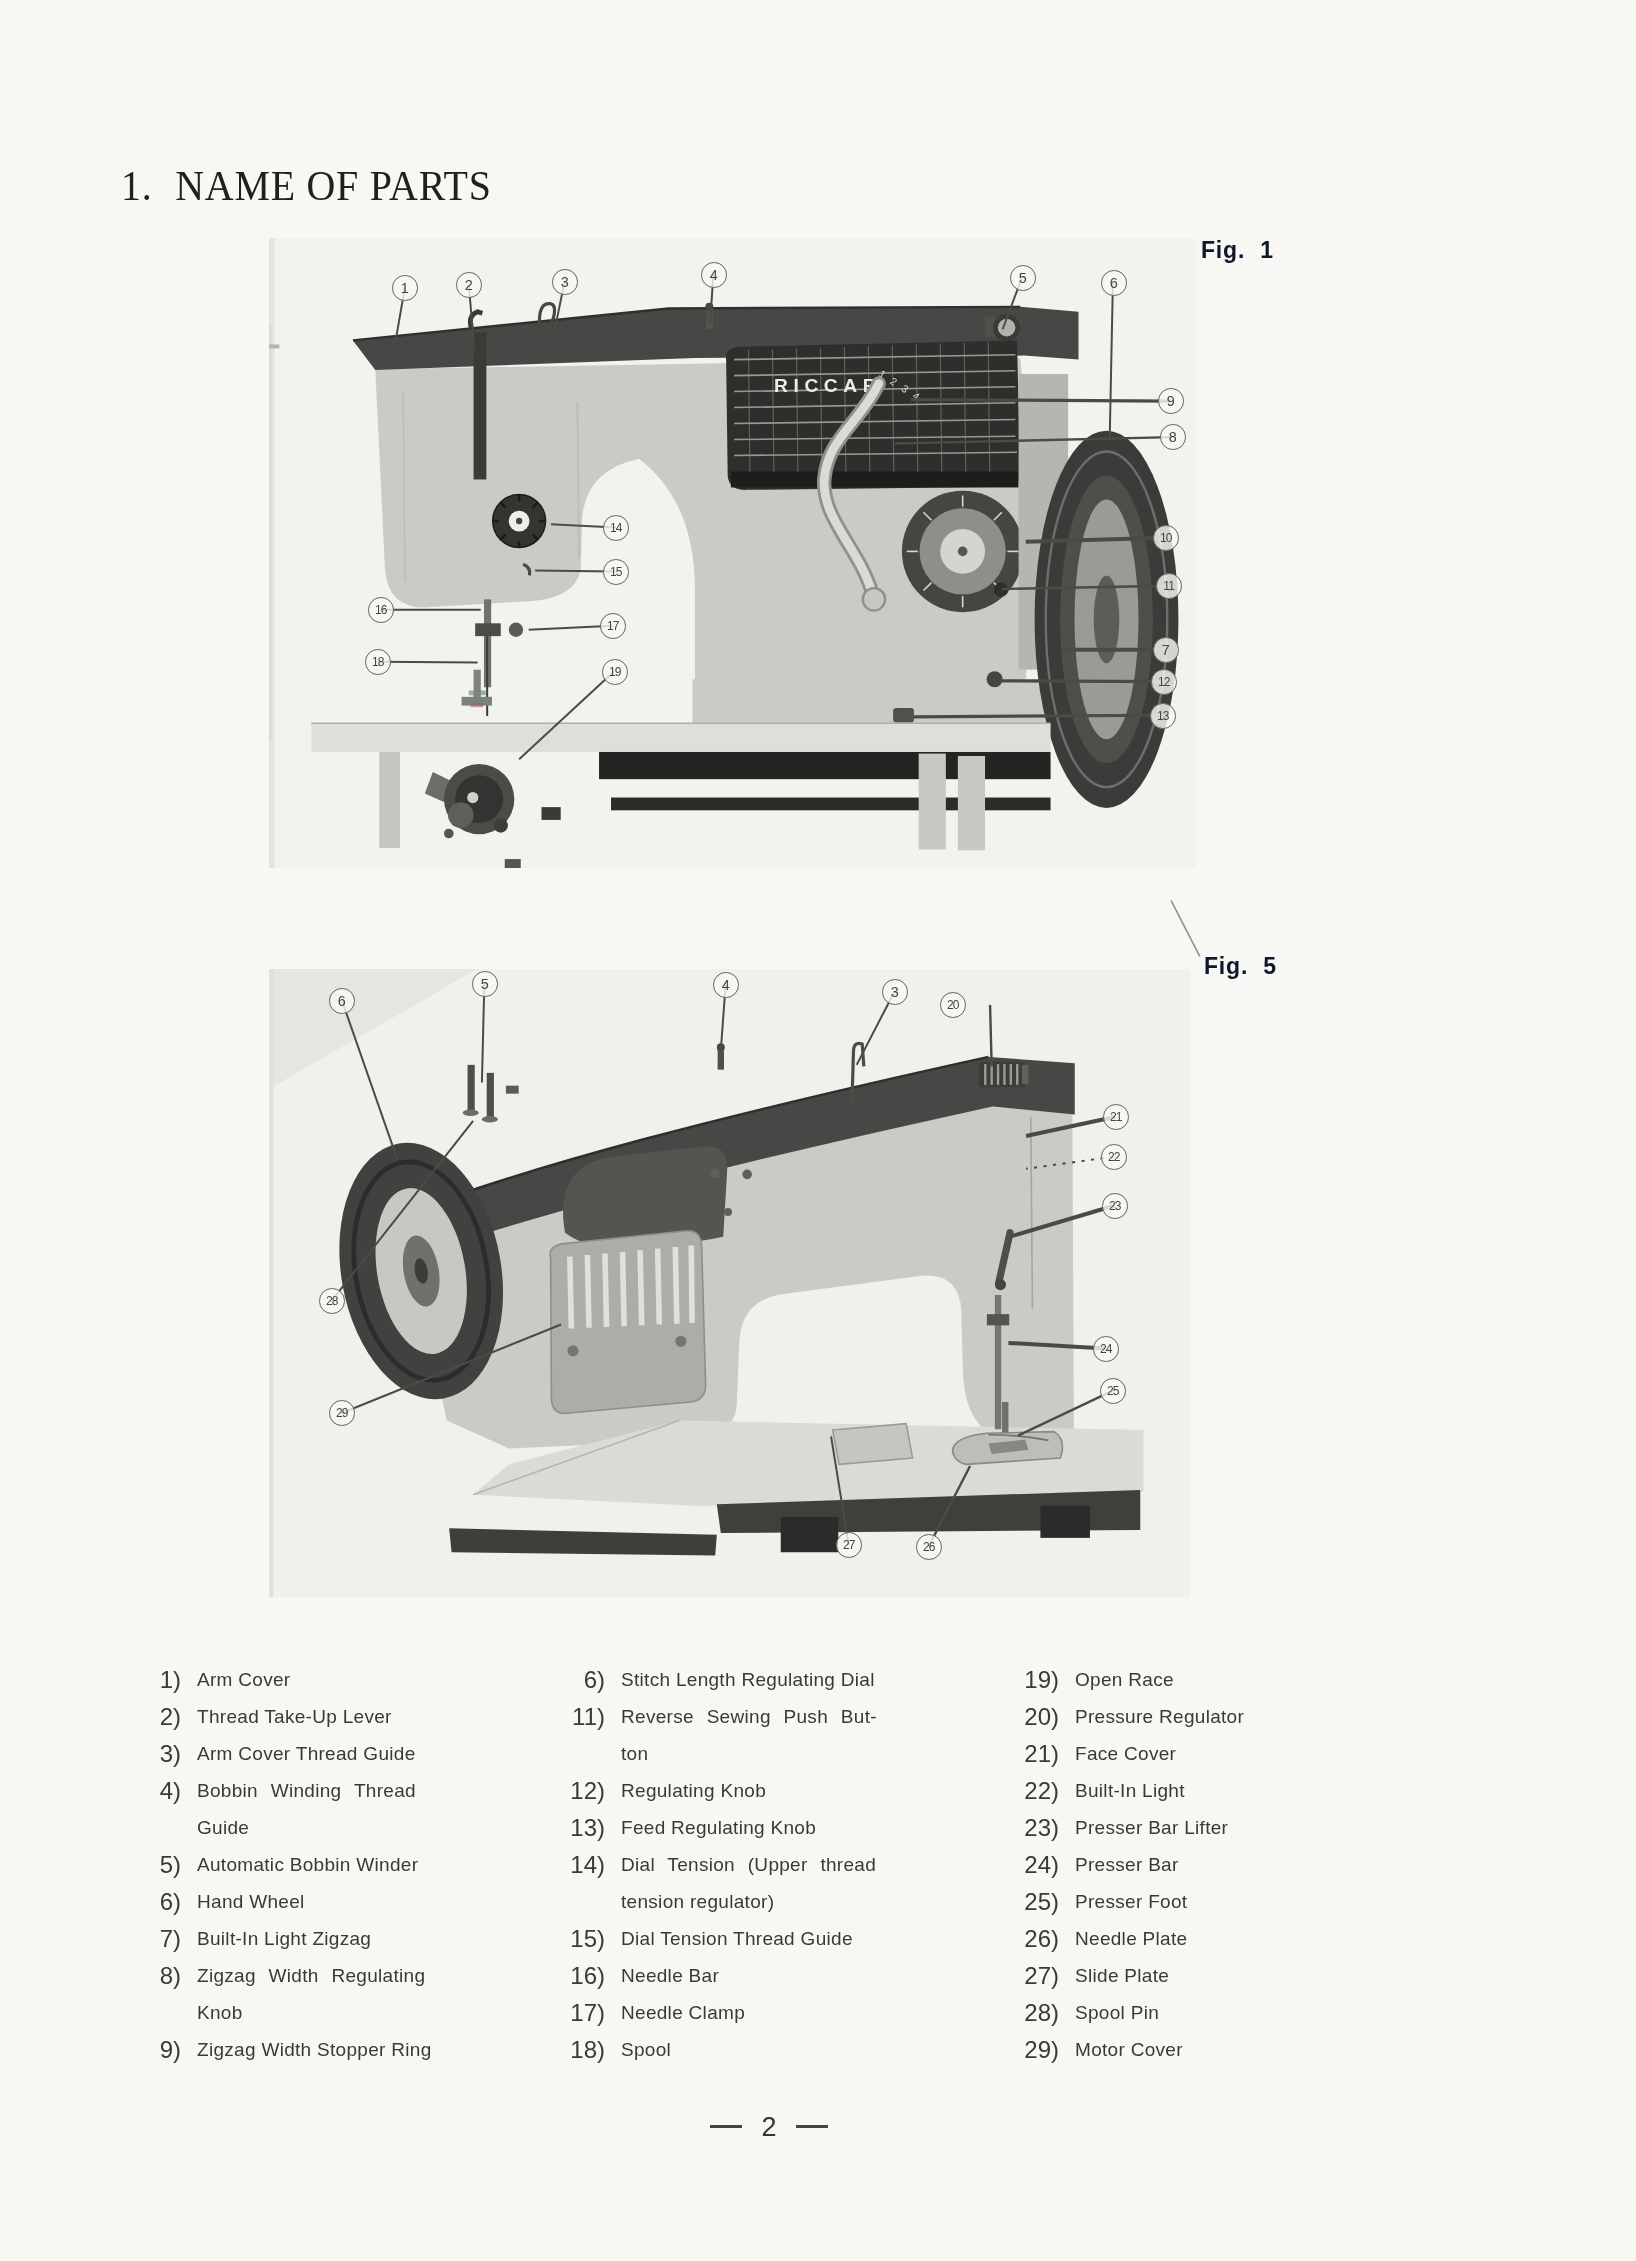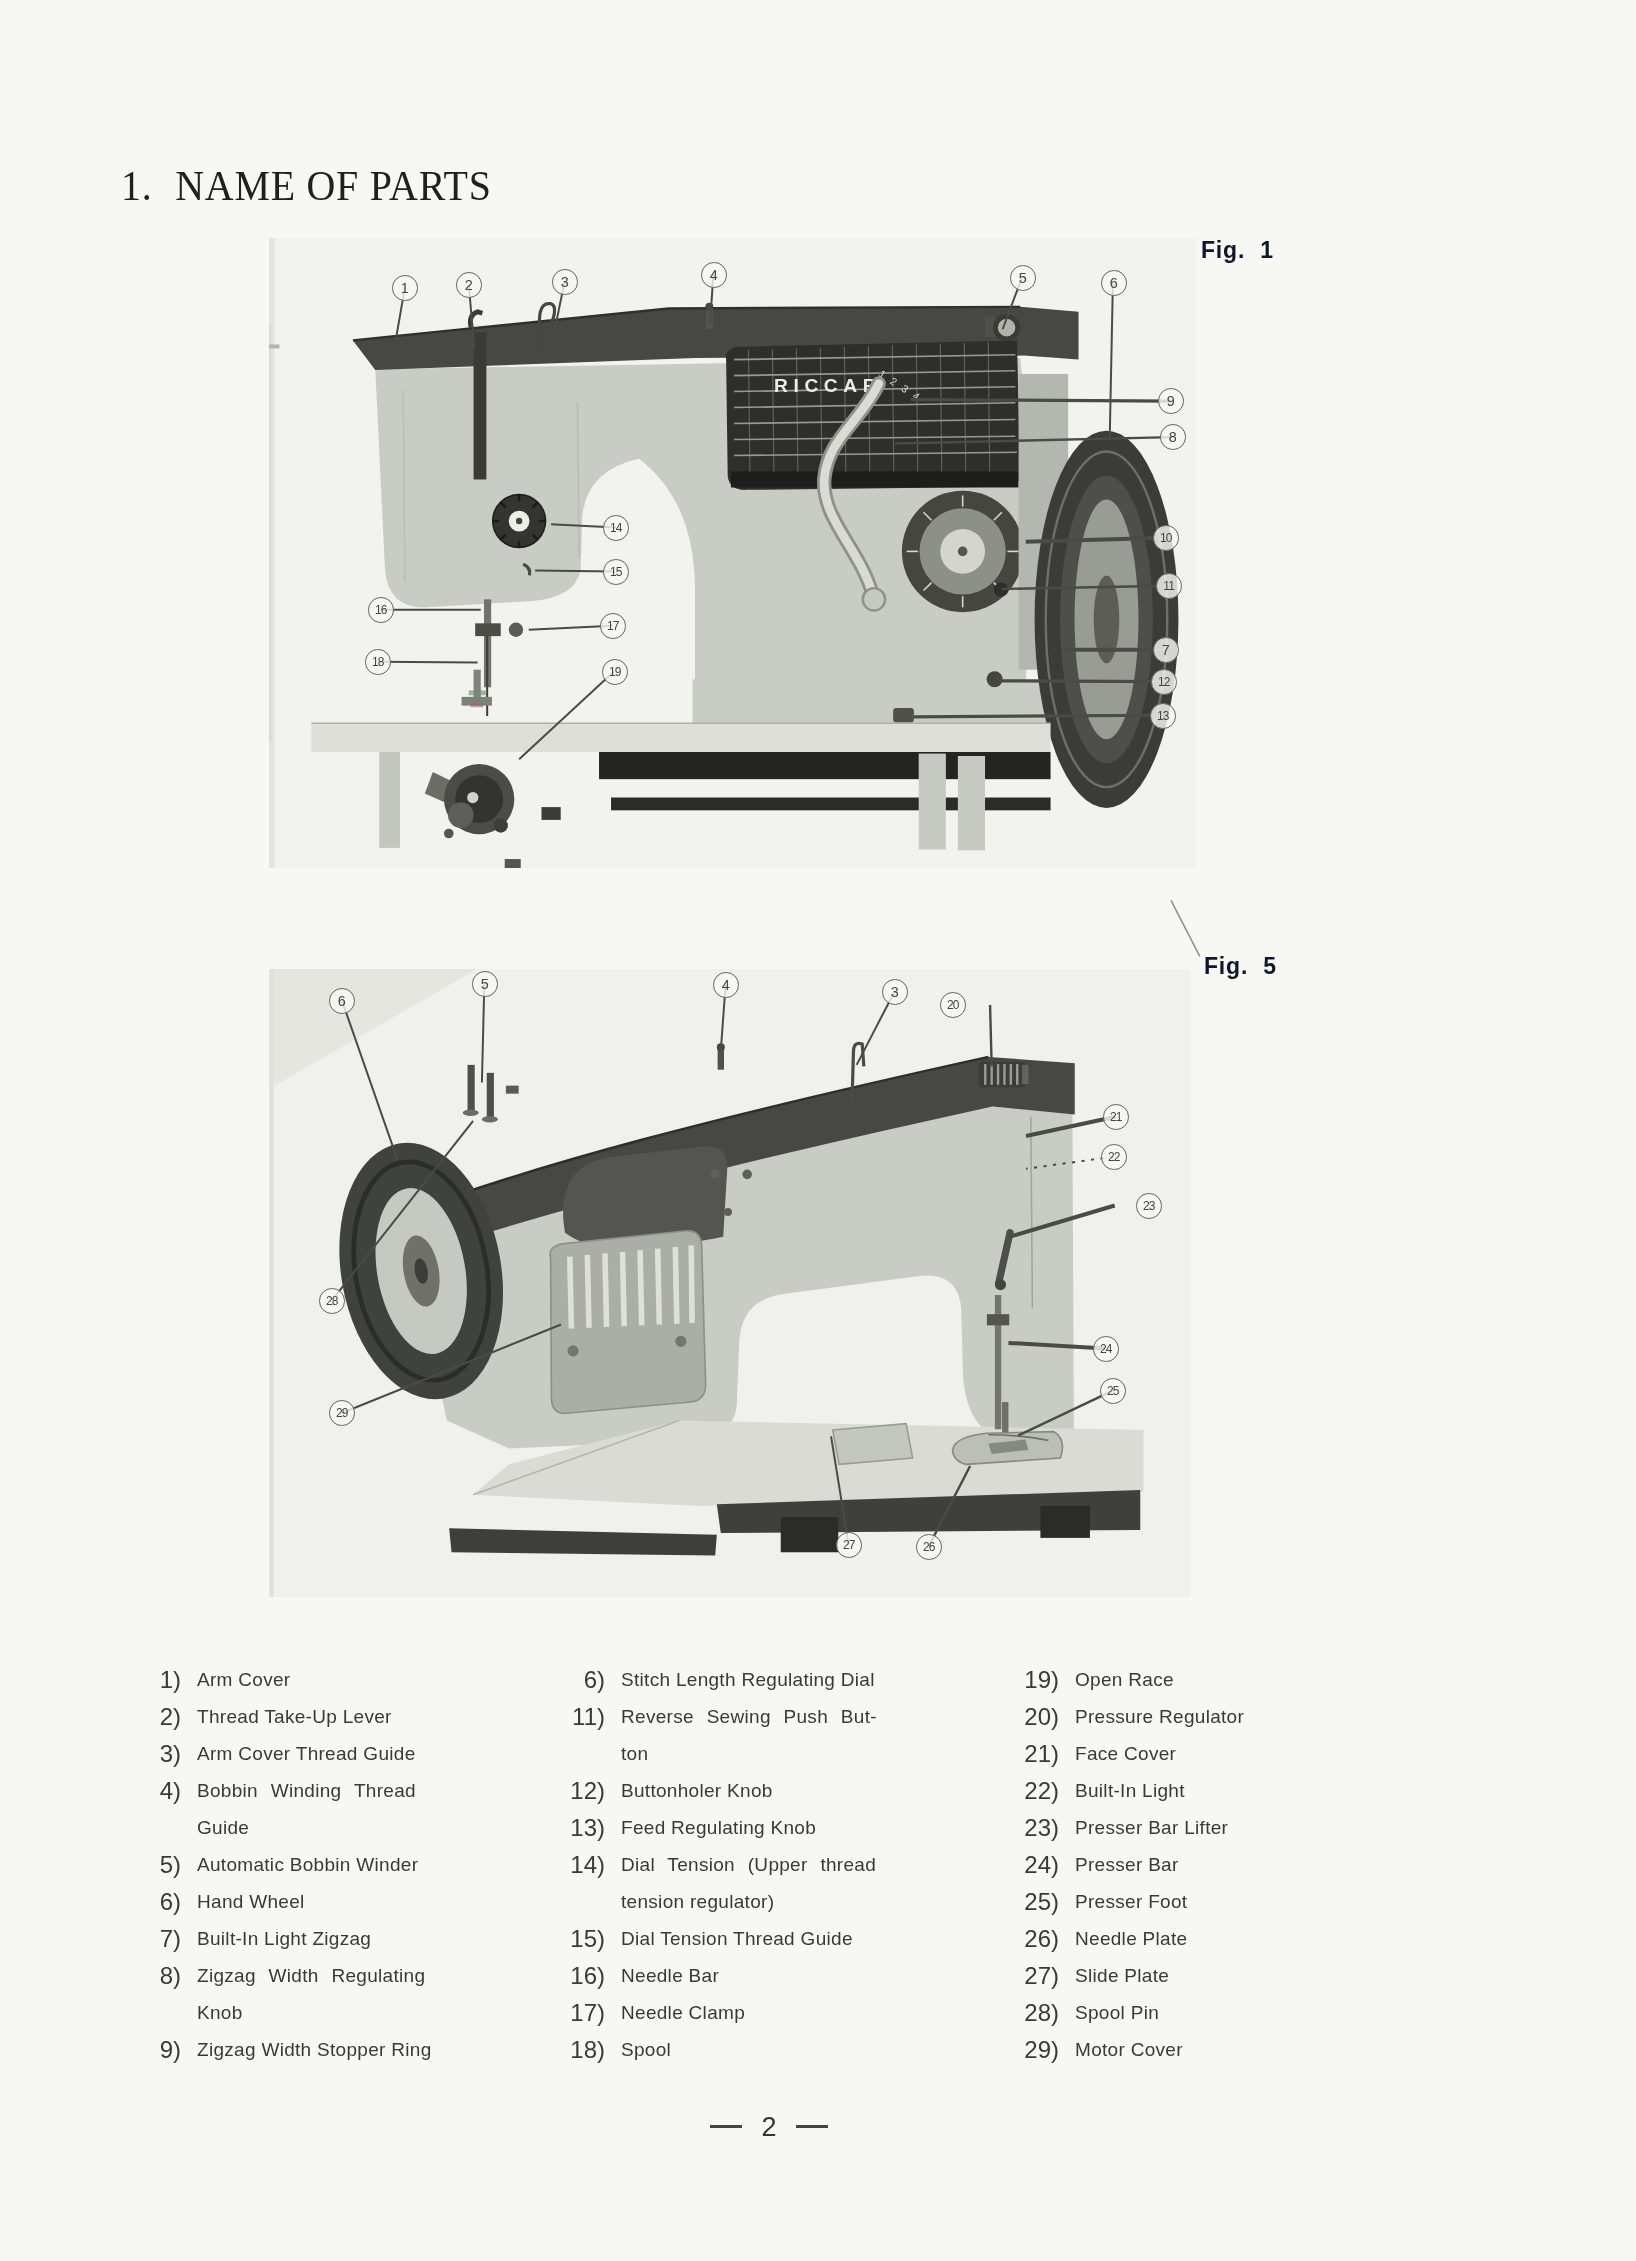--- a/index.html
+++ b/index.html
@@ -378,21 +378,21 @@
       <div class="pl-item">
         <div class="pl-num">11)</div>
         <div class="pl-txt">
           <div class="jline">Reverse Sewing Push But-</div>
           <div>ton</div>
         </div>
       </div>
       <div class="pl-item">
         <div class="pl-num">12)</div>
         <div class="pl-txt">
-          <div>Buttonholer Knob</div>
+          <div>Regulating Knob</div>
         </div>
       </div>
       <div class="pl-item">
         <div class="pl-num">13)</div>
         <div class="pl-txt">
           <div>Feed Regulating Knob</div>
         </div>
       </div>
       <div class="pl-item">
         <div class="pl-num">14)</div>
@@ -518,21 +518,21 @@
     <div class="callout len2" title="Needle Clamp" style="left: 600px; top: 613px;">17</div>
     <div class="callout len2" title="Needle" style="left: 365px; top: 649px;">18</div>
     <div class="callout len2" title="Open Race" style="left: 602px; top: 659px;">19</div>
     <div class="callout" title="Hand Wheel" style="left: 329px; top: 988px;">6</div>
     <div class="callout" title="Automatic Bobbin Winder" style="left: 472px; top: 971px;">5</div>
     <div class="callout" title="Bobbin Winding Thread Guide" style="left: 713px; top: 972px;">4</div>
     <div class="callout" title="Arm Cover Thread Guide" style="left: 882px; top: 979px;">3</div>
     <div class="callout len2" title="Pressure Regulator" style="left: 940px; top: 992px;">20</div>
     <div class="callout len2" title="Face Cover" style="left: 1103px; top: 1104px;">21</div>
     <div class="callout len2" title="Built-In Light" style="left: 1101px; top: 1144px;">22</div>
-    <div class="callout len2" title="Presser Bar Lifter" style="left: 1136px; top: 1193px;">23</div>
+    <div class="callout len2" title="Presser Bar Lifter" style="left: 1102px; top: 1193px;">23</div>
     <div class="callout len2" title="Presser Bar" style="left: 1093px; top: 1336px;">24</div>
     <div class="callout len2" title="Presser Foot" style="left: 1100px; top: 1378px;">25</div>
     <div class="callout len2" title="Needle Plate" style="left: 916px; top: 1534px;">26</div>
     <div class="callout len2" title="Slide Plate" style="left: 836px; top: 1532px;">27</div>
     <div class="callout len2" title="Spool Pin" style="left: 319px; top: 1288px;">28</div>
     <div class="callout len2" title="Motor Cover" style="left: 329px; top: 1400px;">29</div>
   </div>
 
 
 </body></html>

